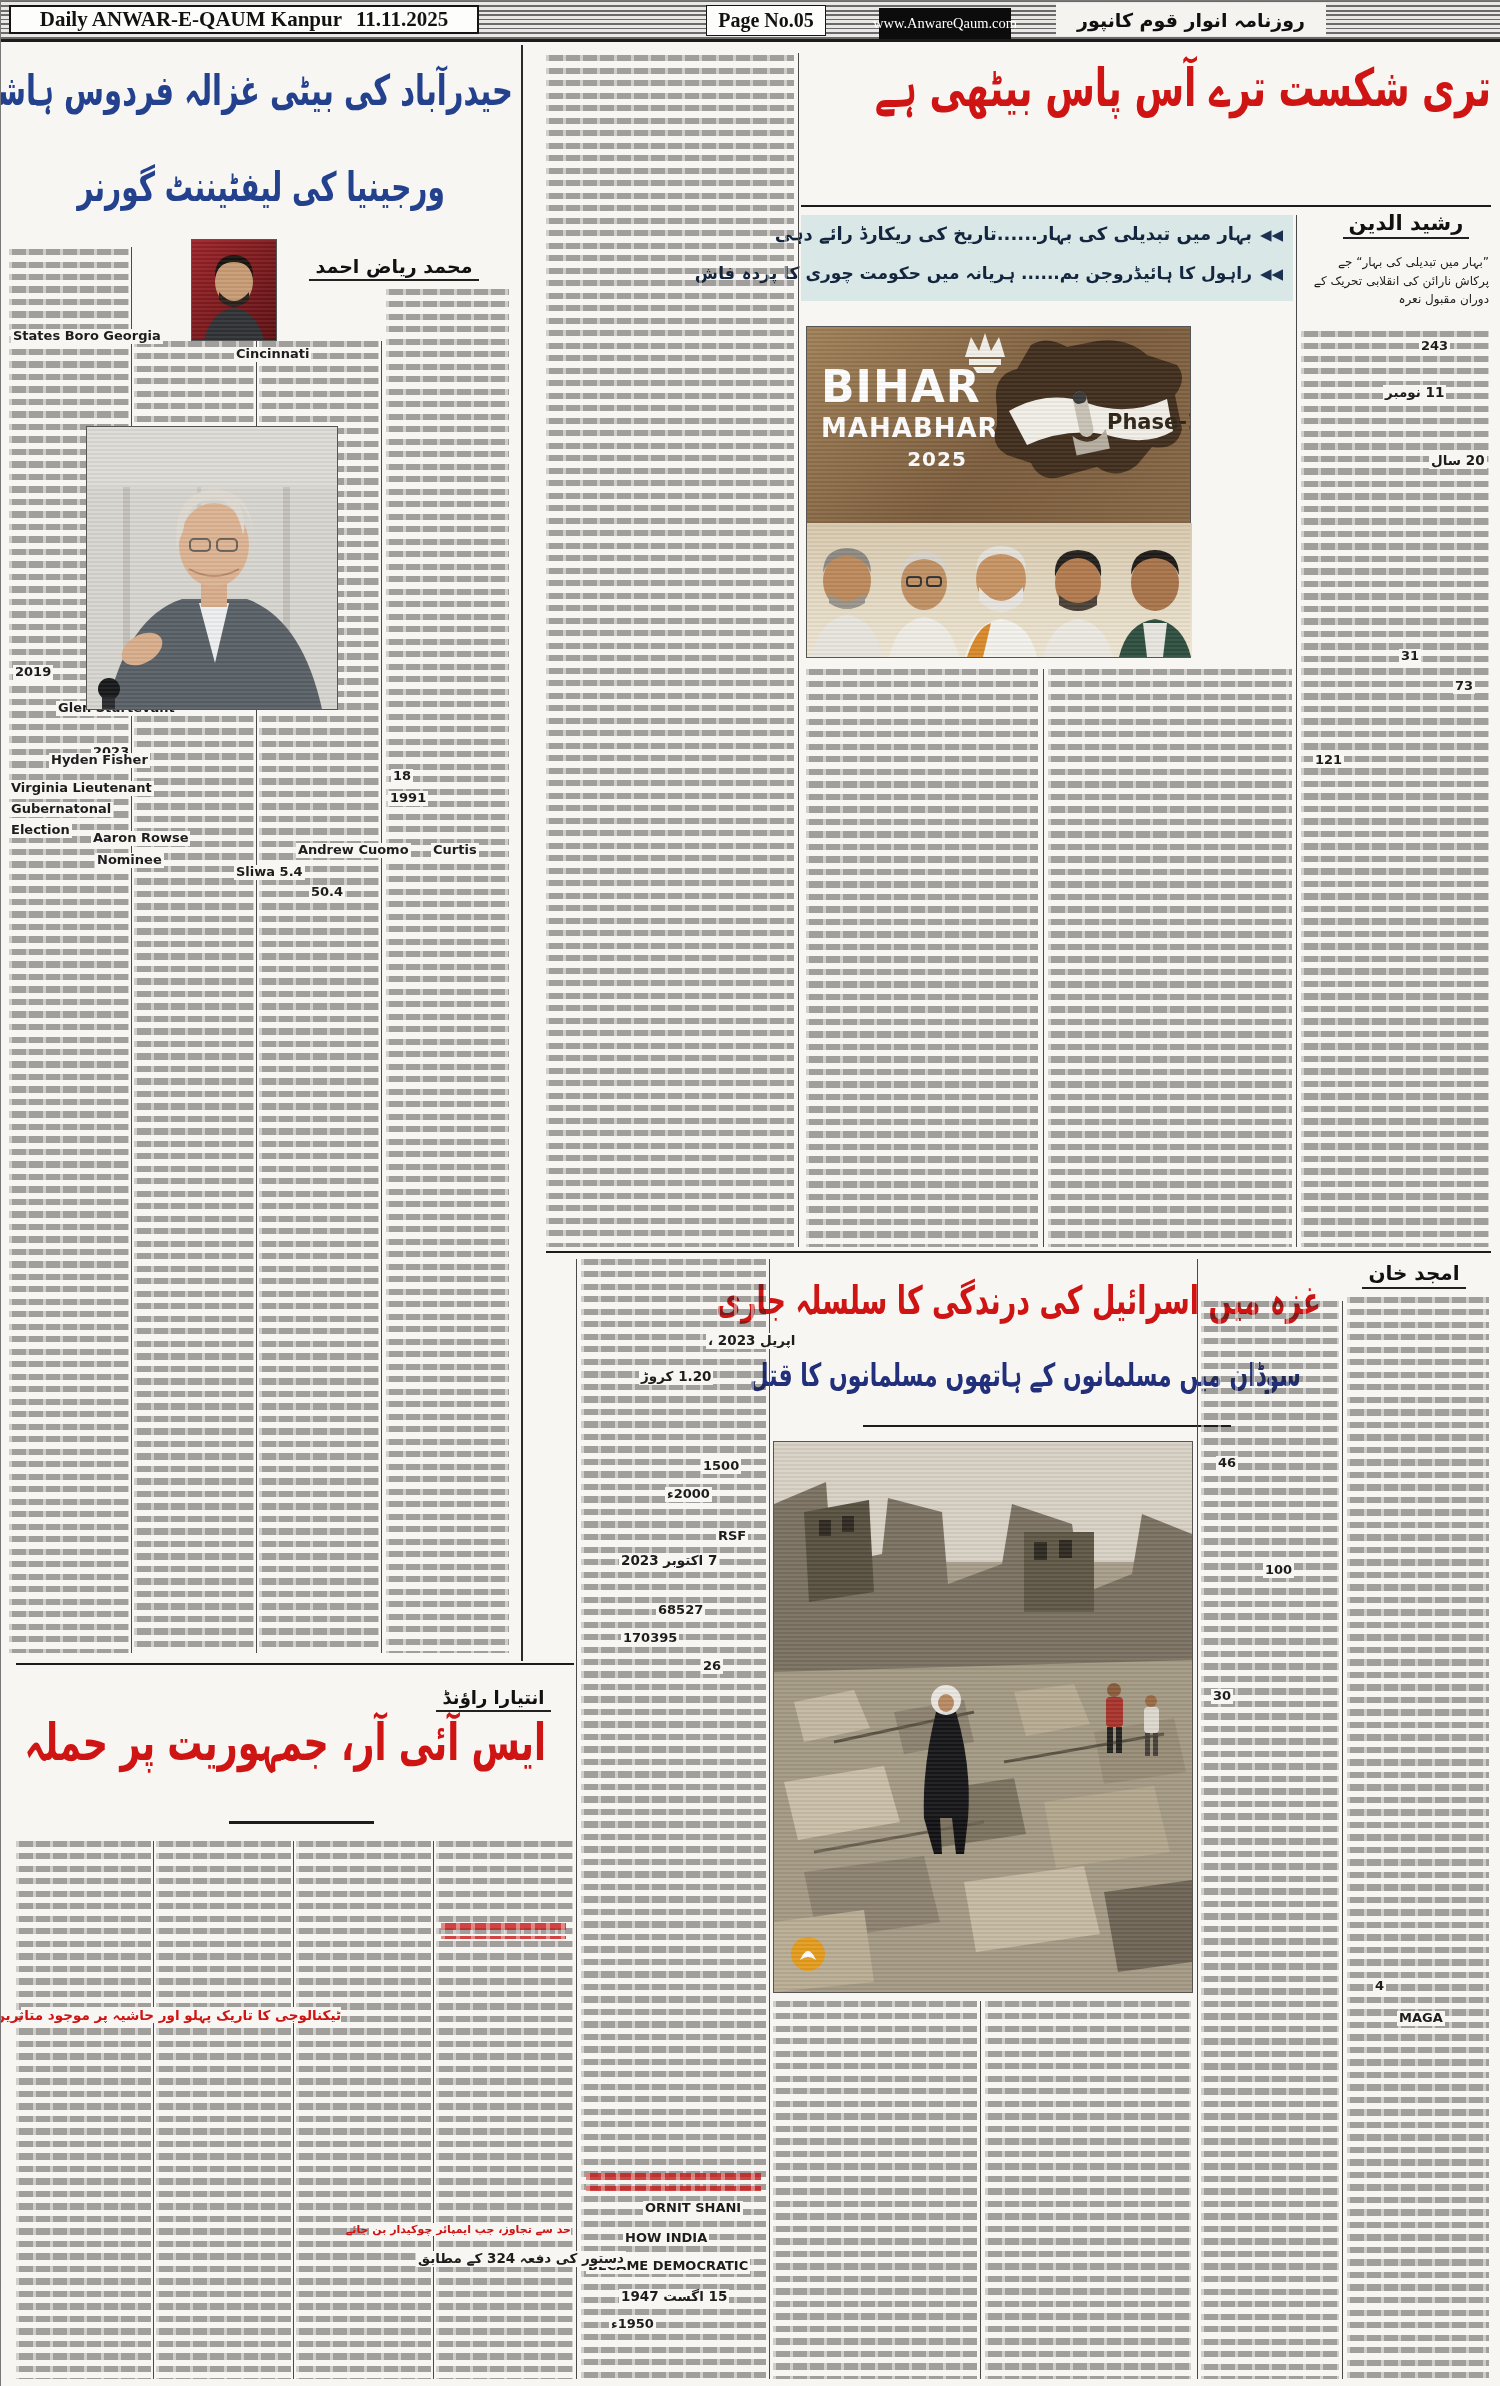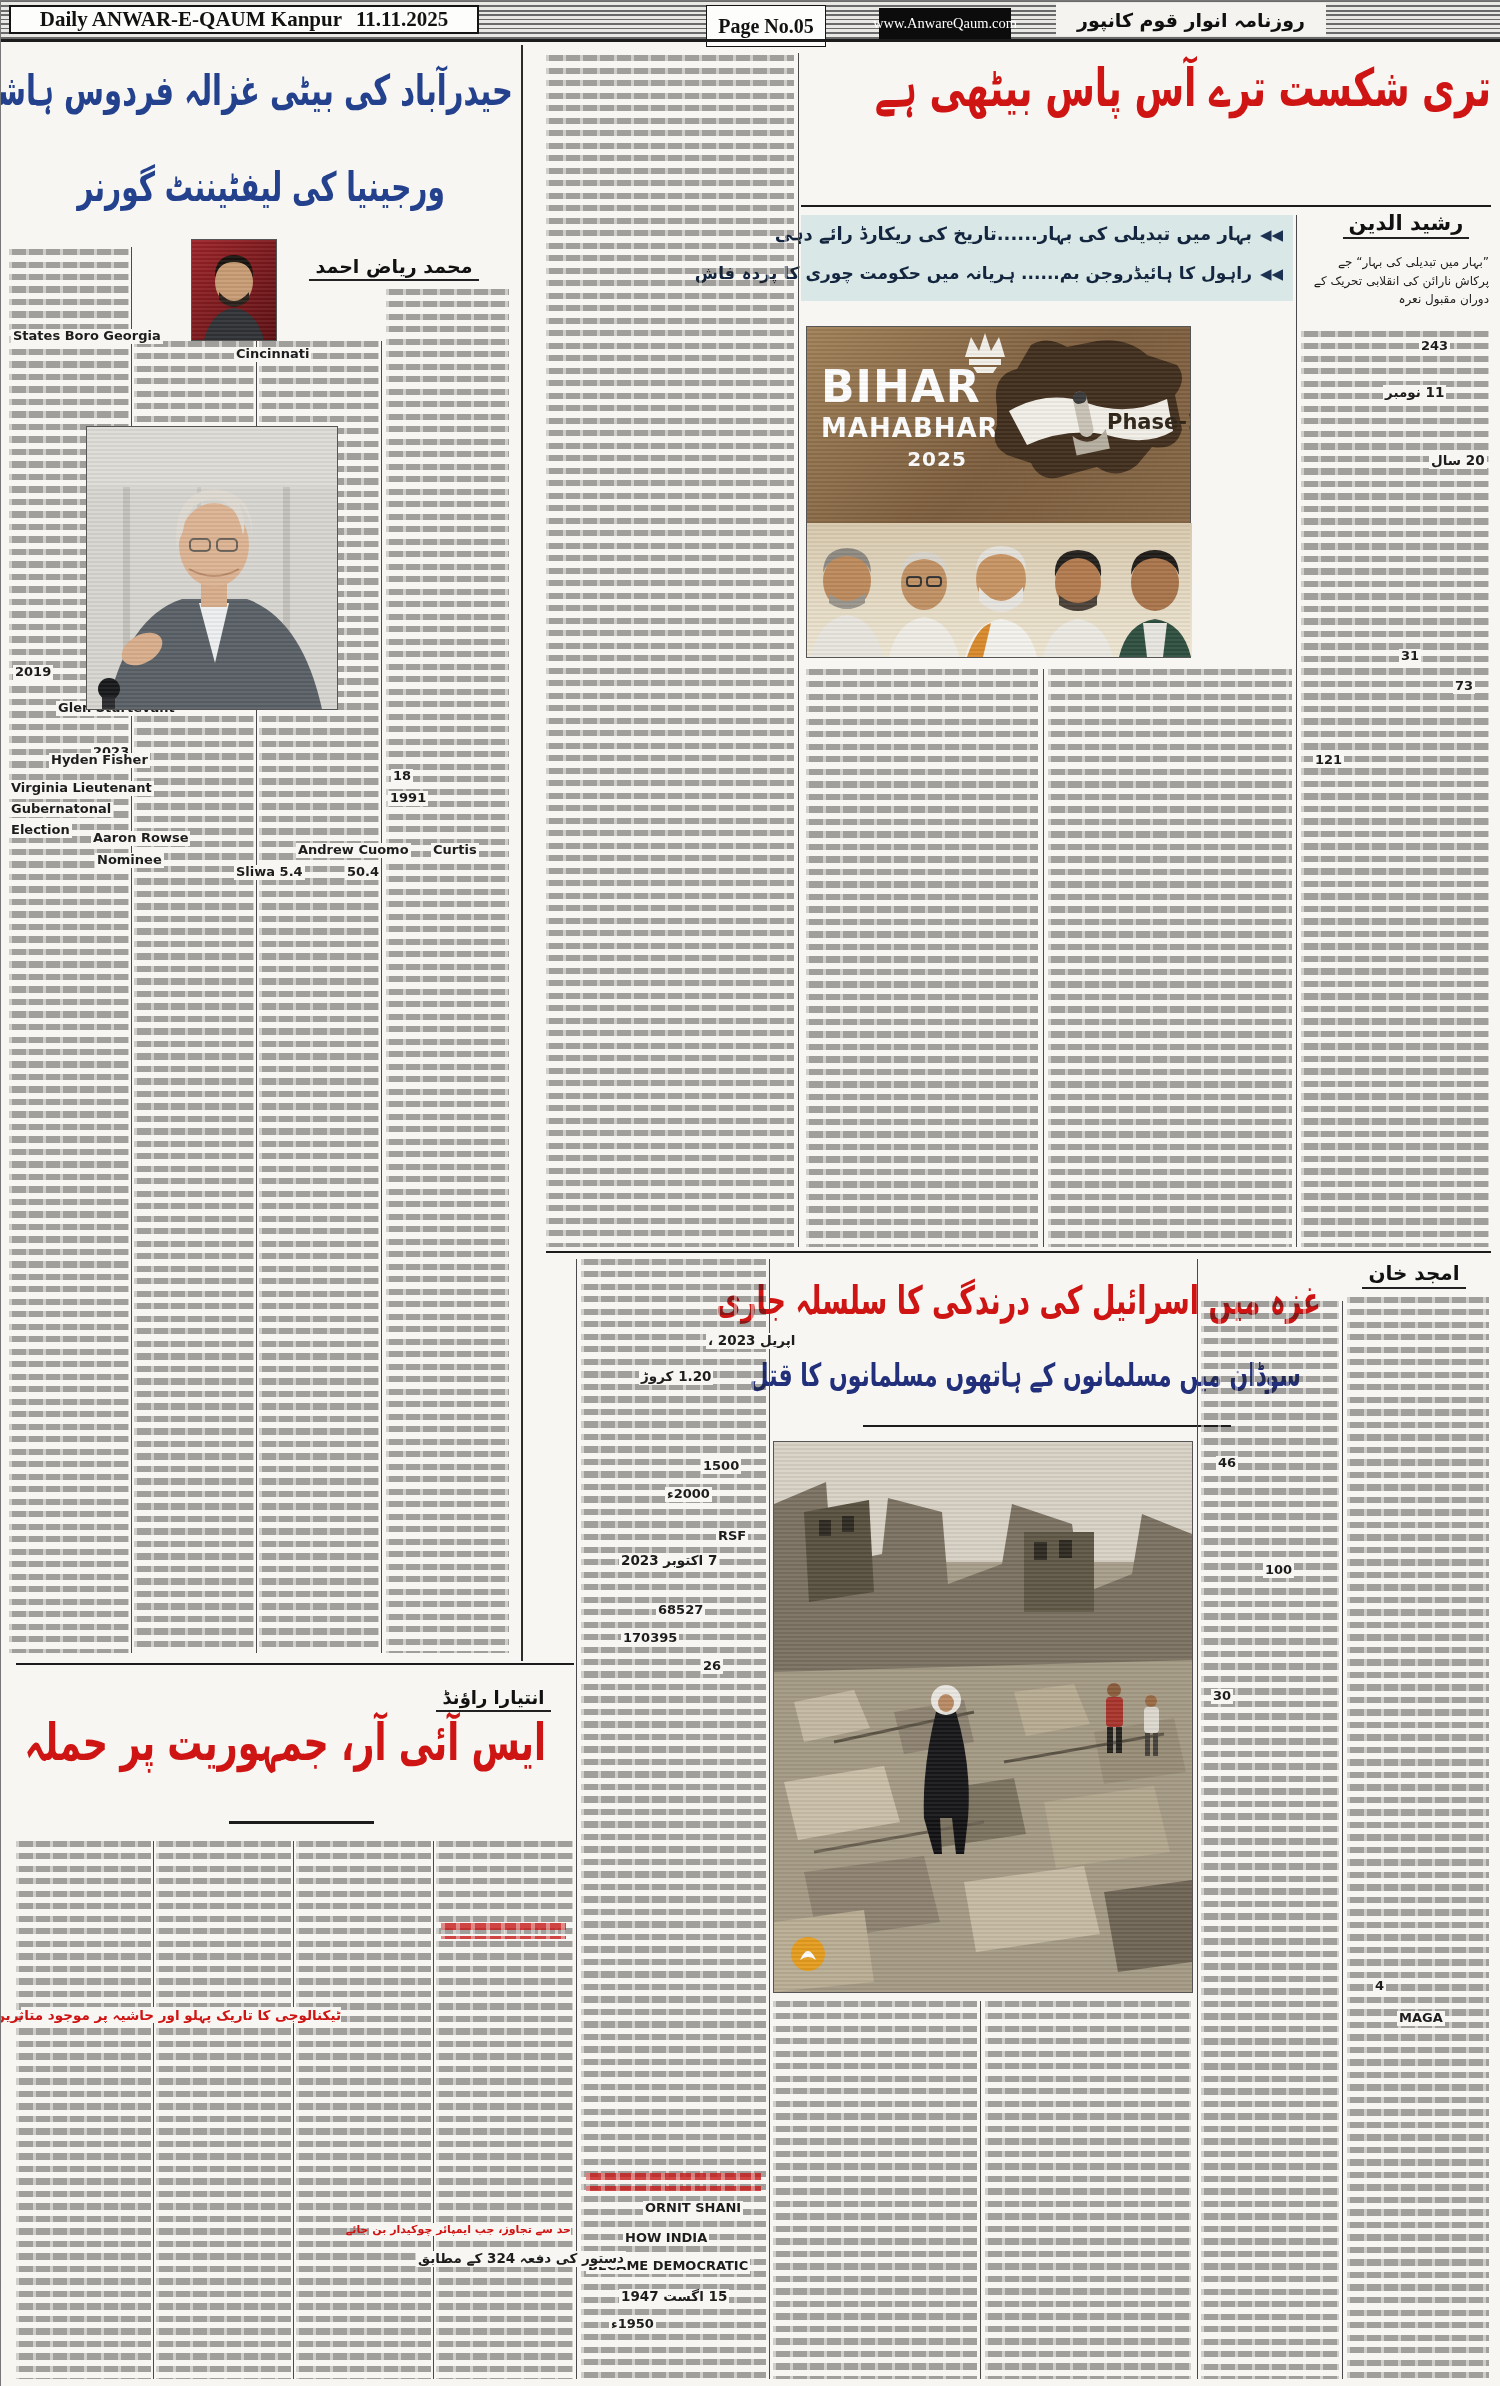--- a/index.html
+++ b/index.html
@@ -42,21 +42,21 @@
 </head>
 <body>
 
 <div id="canvas">
 
   <div class="abs header-stripes" style="left:0;top:0;width:1500px;height:38px;">
     <div class="hbox abs" style="left:8px;top:4px;width:470px;height:29px;font-size:21px;gap:14px;">
       <span>Daily ANWAR-E-QAUM Kanpur</span>
       <span>11.11.2025</span>
     </div>
-    <div class="hbox abs" style="left:705px;top:4px;width:120px;height:42px;font-size:20px;border-width:1px;">Page No.05</div>
+    <div class="hbox abs" style="left:705px;top:4px;width:120px;height:31px;font-size:20px;border-width:1px;">Page No.05</div>
     <div class="abs" style="left:878px;top:7px;width:132px;height:31px;background:#0c0c0c;color:#fff;display:flex;align-items:center;justify-content:center;font-size:14.5px;font-family:'Liberation Serif','DejaVu Serif',serif;">www.AnwareQaum.com</div>
     <div class="abs rtl" style="left:1055px;top:2px;width:270px;height:33px;background:#f4f3ef;display:flex;align-items:center;justify-content:center;font-size:19px;font-weight:bold;color:#101010;">روزنامہ انوار قوم کانپور</div>
   </div>
   <div class="hr" style="left:0;top:38px;width:1500px;height:3px;"></div>
 
   <div class="abs rtl ctr h-blue stretchy" style="left:8px;top:72px;width:504px;font-size:29px;">حیدرآباد کی بیٹی غزالہ فردوس ہاشمی</div>
   <div class="abs rtl ctr h-blue stretchy" style="left:58px;top:170px;width:404px;font-size:28px;">ورجینیا کی لیفٹیننٹ گورنر</div>
 
   <div class="abs photo-frame" style="left:190px;top:238px;width:86px;height:102px;">
     <svg width="84" height="100" viewBox="0 0 84 100">
@@ -92,21 +92,21 @@
   <span class="frag" style="left:90px;top:744px;">2023</span>
   <span class="frag" style="left:48px;top:752px;">Hyden Fisher</span>
   <span class="frag" style="left:8px;top:780px;">Virginia Lieutenant</span>
   <span class="frag" style="left:8px;top:801px;">Gubernatonal</span>
   <span class="frag" style="left:8px;top:822px;">Election</span>
   <span class="frag" style="left:90px;top:830px;">Aaron Rowse</span>
   <span class="frag" style="left:94px;top:852px;">Nominee</span>
   <span class="frag" style="left:295px;top:842px;">Andrew Cuomo</span>
   <span class="frag" style="left:430px;top:842px;">Curtis</span>
   <span class="frag" style="left:233px;top:864px;">Sliwa 5.4</span>
-  <span class="frag" style="left:308px;top:864px;margin-left:36px;">50.4</span>
+  <span class="frag" style="left:308px;top:884px;">50.4</span>
   <span class="frag" style="left:390px;top:768px;">18</span>
   <span class="frag" style="left:387px;top:790px;">1991</span>
 
   <div class="abs photo-frame" style="left:85px;top:425px;width:252px;height:284px;z-index:3;">
     <svg width="250" height="282" viewBox="0 0 250 282">
       <rect width="250" height="282" fill="#d8d6d1"></rect>
       <rect x="36" y="0" width="7" height="282" fill="#c4c1bb"></rect>
       <rect x="196" y="0" width="7" height="282" fill="#c4c1bb"></rect>
       <rect x="110" y="0" width="4" height="120" fill="#cbc8c2"></rect>
       <rect x="0" y="0" width="250" height="60" fill="#dedcd7"></rect>

